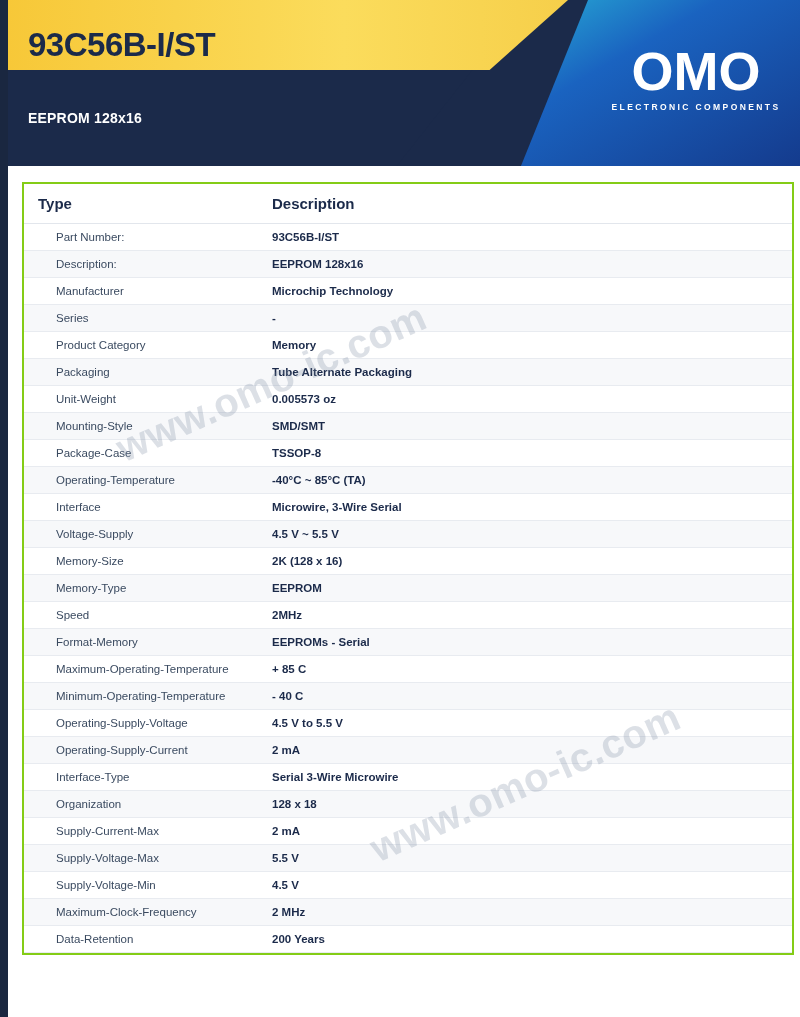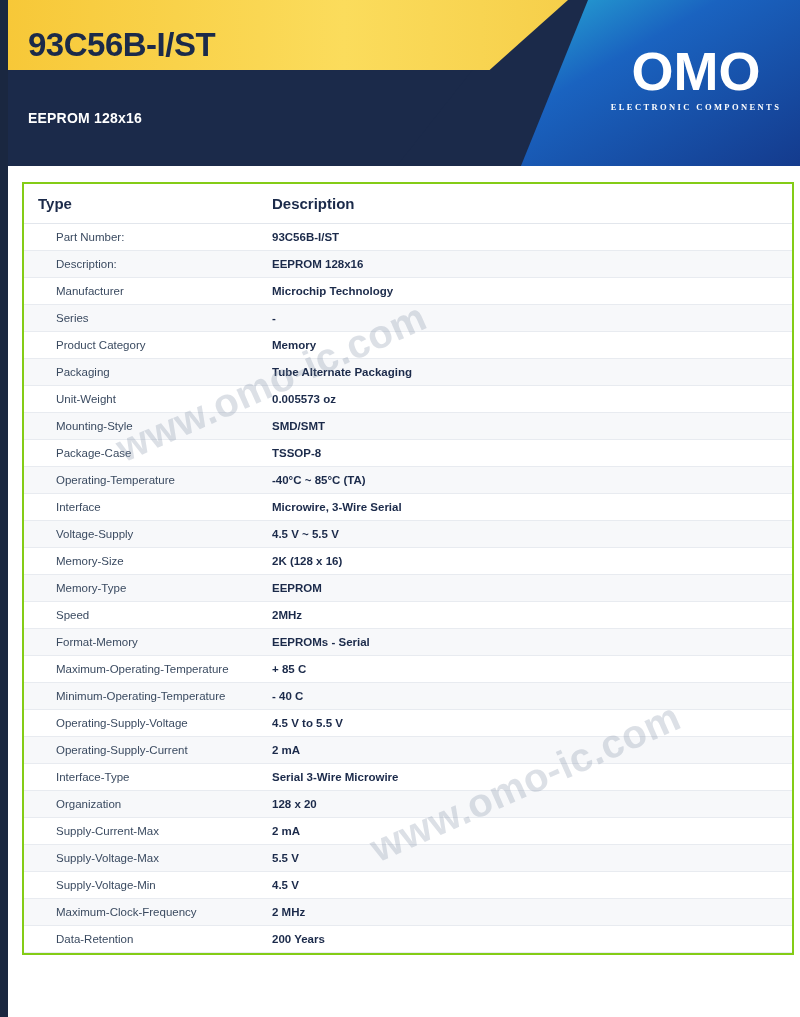--- a/index.html
+++ b/index.html
@@ -90,21 +90,20 @@
     letter-spacing: 0px;
     line-height: 58px;
     font-family: "Liberation Sans", sans-serif;
   }
   #logo-sub {
     margin-top: 2px;
     font-size: 8.5px;
     font-weight: bold;
     color: #ffffff;
     letter-spacing: 2.4px;
-    font-family: Liberation Serif, serif;
   }
 
   
   #card {
     position: absolute;
     top: 182px; left: 14px;
     width: 772px;
     background: #ffffff;
     border: 2px solid #84cc16;
     overflow: hidden;
@@ -259,21 +258,21 @@
           <tr>
             <td class="key">Operating-Supply-Current</td>
             <td class="val">2 mA</td>
           </tr>
           <tr>
             <td class="key">Interface-Type</td>
             <td class="val">Serial 3-Wire Microwire</td>
           </tr>
           <tr>
             <td class="key">Organization</td>
-            <td class="val">128 x 20</td>
+            <td class="val">128 x 18</td>
           </tr>
           <tr>
             <td class="key">Supply-Current-Max</td>
             <td class="val">2 mA</td>
           </tr>
           <tr>
             <td class="key">Supply-Voltage-Max</td>
             <td class="val">5.5 V</td>
           </tr>
           <tr>

